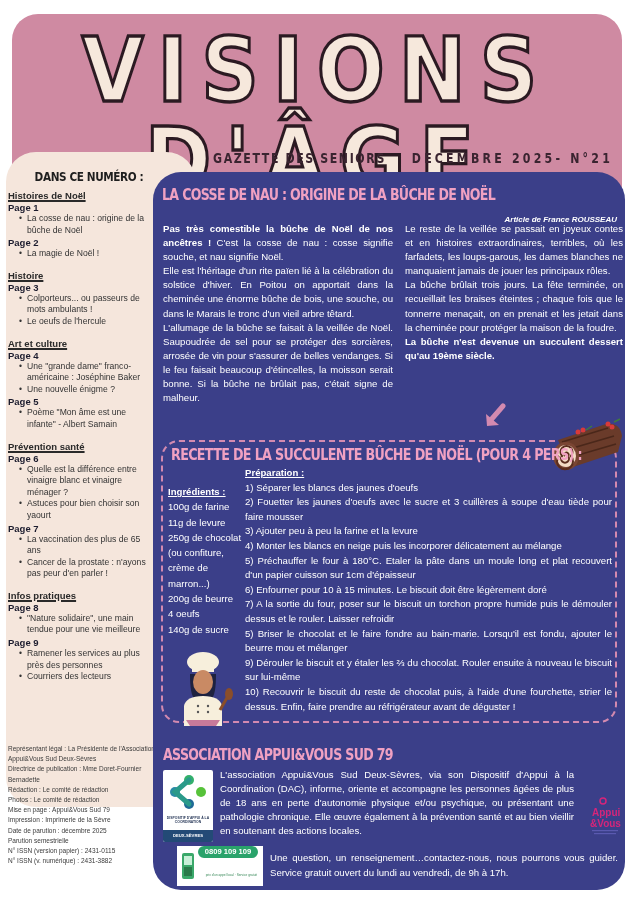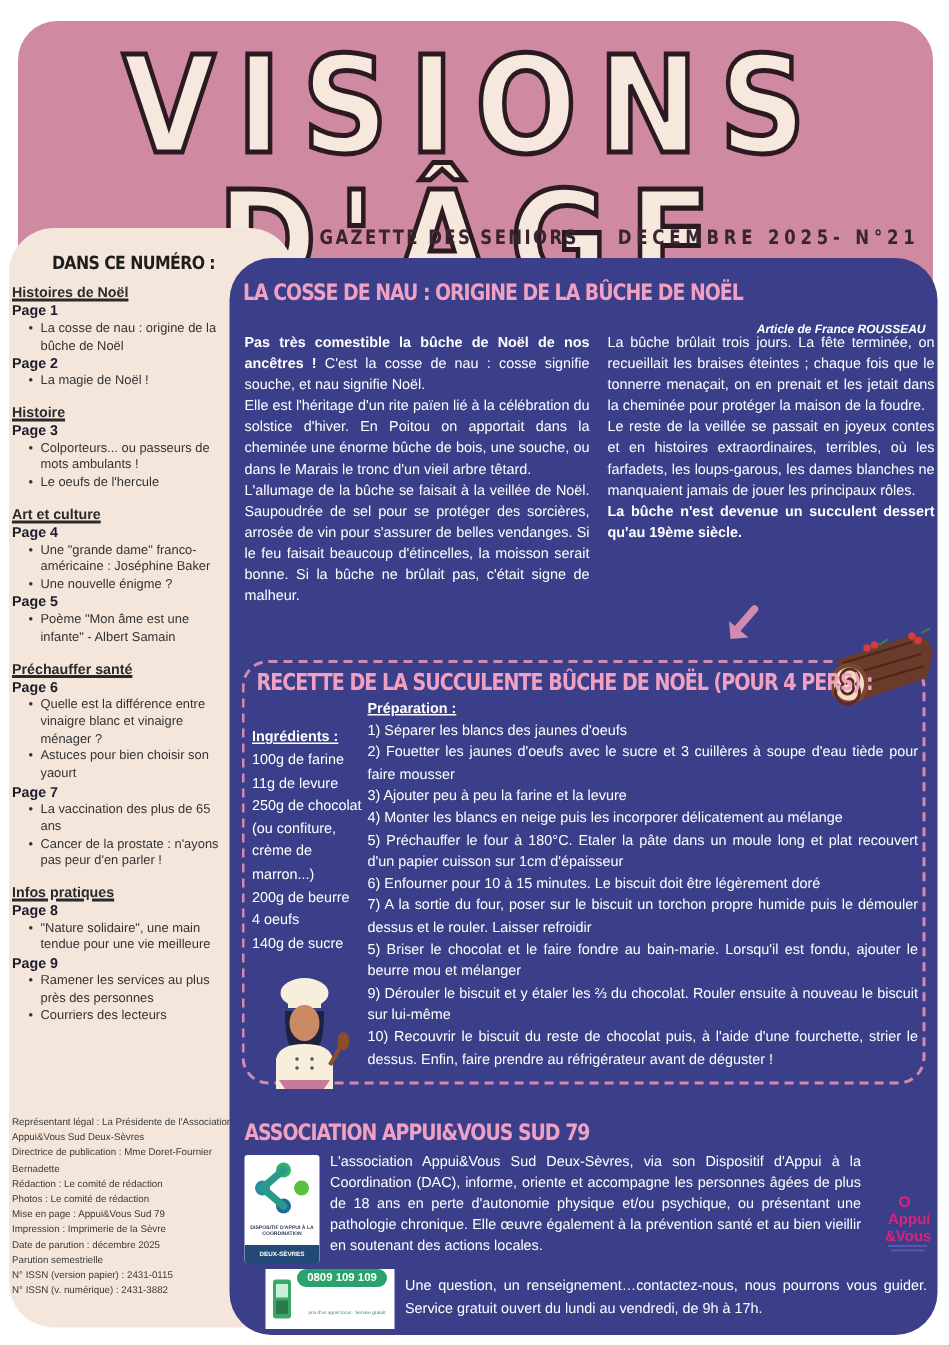--- a/index.html
+++ b/index.html
@@ -23,21 +23,21 @@
     font-family: "DejaVu Sans", sans-serif; font-weight: bold; font-size: 11px;
     letter-spacing: 1.6px; color: #3a2430; transform: scaleY(1.2);
   }
   .issue-label {
     position: absolute; right: 20px; top: 152px;
     font-family: "DejaVu Sans", sans-serif; font-weight: bold; font-size: 11px;
     letter-spacing: 3.2px; color: #3a2430; transform: scaleY(1.2);
   }
 
   .sidebar {
-    position: absolute; left: 6px; top: 152px; width: 190px; height: 733px;
+    position: absolute; left: 6px; top: 152px; width: 190px; height: 655px;
     background: #f5e6dc; border-radius: 30px 30px 30px 30px;
   }
   .sidebar-inner { position: absolute; left: 2px; top: 18px; width: 148px; }
   .toc-title {
     text-align: center; font-family: "DejaVu Sans", sans-serif; font-weight: bold;
     font-size: 10.5px; letter-spacing: -0.4px; color: #1e1e1e; margin-left: 14px; margin-bottom: 8px;
     transform: scaleY(1.15);
   }
   .toc-section { margin-bottom: 10px; }
   .toc-heading {
@@ -160,21 +160,21 @@
         <ul class="toc-list">
           <li>Une "grande dame" franco-américaine : Joséphine Baker</li>
           <li>Une nouvelle énigme ?</li>
         </ul>
         <div class="toc-page">Page 5</div>
         <ul class="toc-list">
           <li>Poème "Mon âme est une infante" - Albert Samain</li>
         </ul>
       </div>
       <div class="toc-section">
-        <div class="toc-heading">Préchauffer santé</div>
+        <div class="toc-heading">Prévention santé</div>
         <div class="toc-page">Page 6</div>
         <ul class="toc-list">
           <li>Quelle est la différence entre vinaigre blanc et vinaigre ménager ?</li>
           <li>Astuces pour bien choisir son yaourt</li>
         </ul>
         <div class="toc-page">Page 7</div>
         <ul class="toc-list">
           <li>La vaccination des plus de 65 ans</li>
           <li>Cancer de la prostate : n'ayons pas peur d'en parler !</li>
         </ul>
@@ -210,22 +210,22 @@
 
 <div class="art-title">LA COSSE DE NAU : ORIGINE DE LA BÛCHE DE NOËL</div>
 <div class="art-author">Article de France ROUSSEAU</div>
 
 <div class="col col-left">
   <p><span class="bold">Pas très comestible la bûche de Noël de nos ancêtres !</span><span> C'est la cosse de nau : cosse signifie souche, et nau signifie Noël.</span></p>
   <p>Elle est l'héritage d'un rite païen lié à la célébration du solstice d'hiver. En Poitou on apportait dans la cheminée une énorme bûche de bois, une souche, ou dans le Marais le tronc d'un vieil arbre têtard.</p>
   <p>L'allumage de la bûche se faisait à la veillée de Noël. Saupoudrée de sel pour se protéger des sorcières, arrosée de vin pour s'assurer de belles vendanges. Si le feu faisait beaucoup d'étincelles, la moisson serait bonne. Si la bûche ne brûlait pas, c'était signe de malheur.</p>
 </div>
 <div class="col col-right">
+  <p>Le reste de la veillée se passait en joyeux contes et en histoires extraordinaires, terribles, où les farfadets, les loups-garous, les dames blanches ne manquaient jamais de jouer les principaux rôles.</p>
   <p>La bûche brûlait trois jours. La fête terminée, on recueillait les braises éteintes ; chaque fois que le tonnerre menaçait, on en prenait et les jetait dans la cheminée pour protéger la maison de la foudre.</p>
-  <p>Le reste de la veillée se passait en joyeux contes et en histoires extraordinaires, terribles, où les farfadets, les loups-garous, les dames blanches ne manquaient jamais de jouer les principaux rôles.</p>
   <p class="bold">La bûche n'est devenue un succulent dessert qu'au 19ème siècle.</p>
 </div>
 
 <svg class="arrow-deco" viewBox="0 0 22 26">
   <path d="M19 3 L6 18" stroke="#d38ab0" stroke-width="5" stroke-linecap="round"></path>
   <path d="M2 11 L3 23 L15 22 Z" fill="#d38ab0"></path>
 </svg>
 
 <div class="recipe-box"></div>
 <svg class="buche-deco" viewBox="0 0 78 54">

